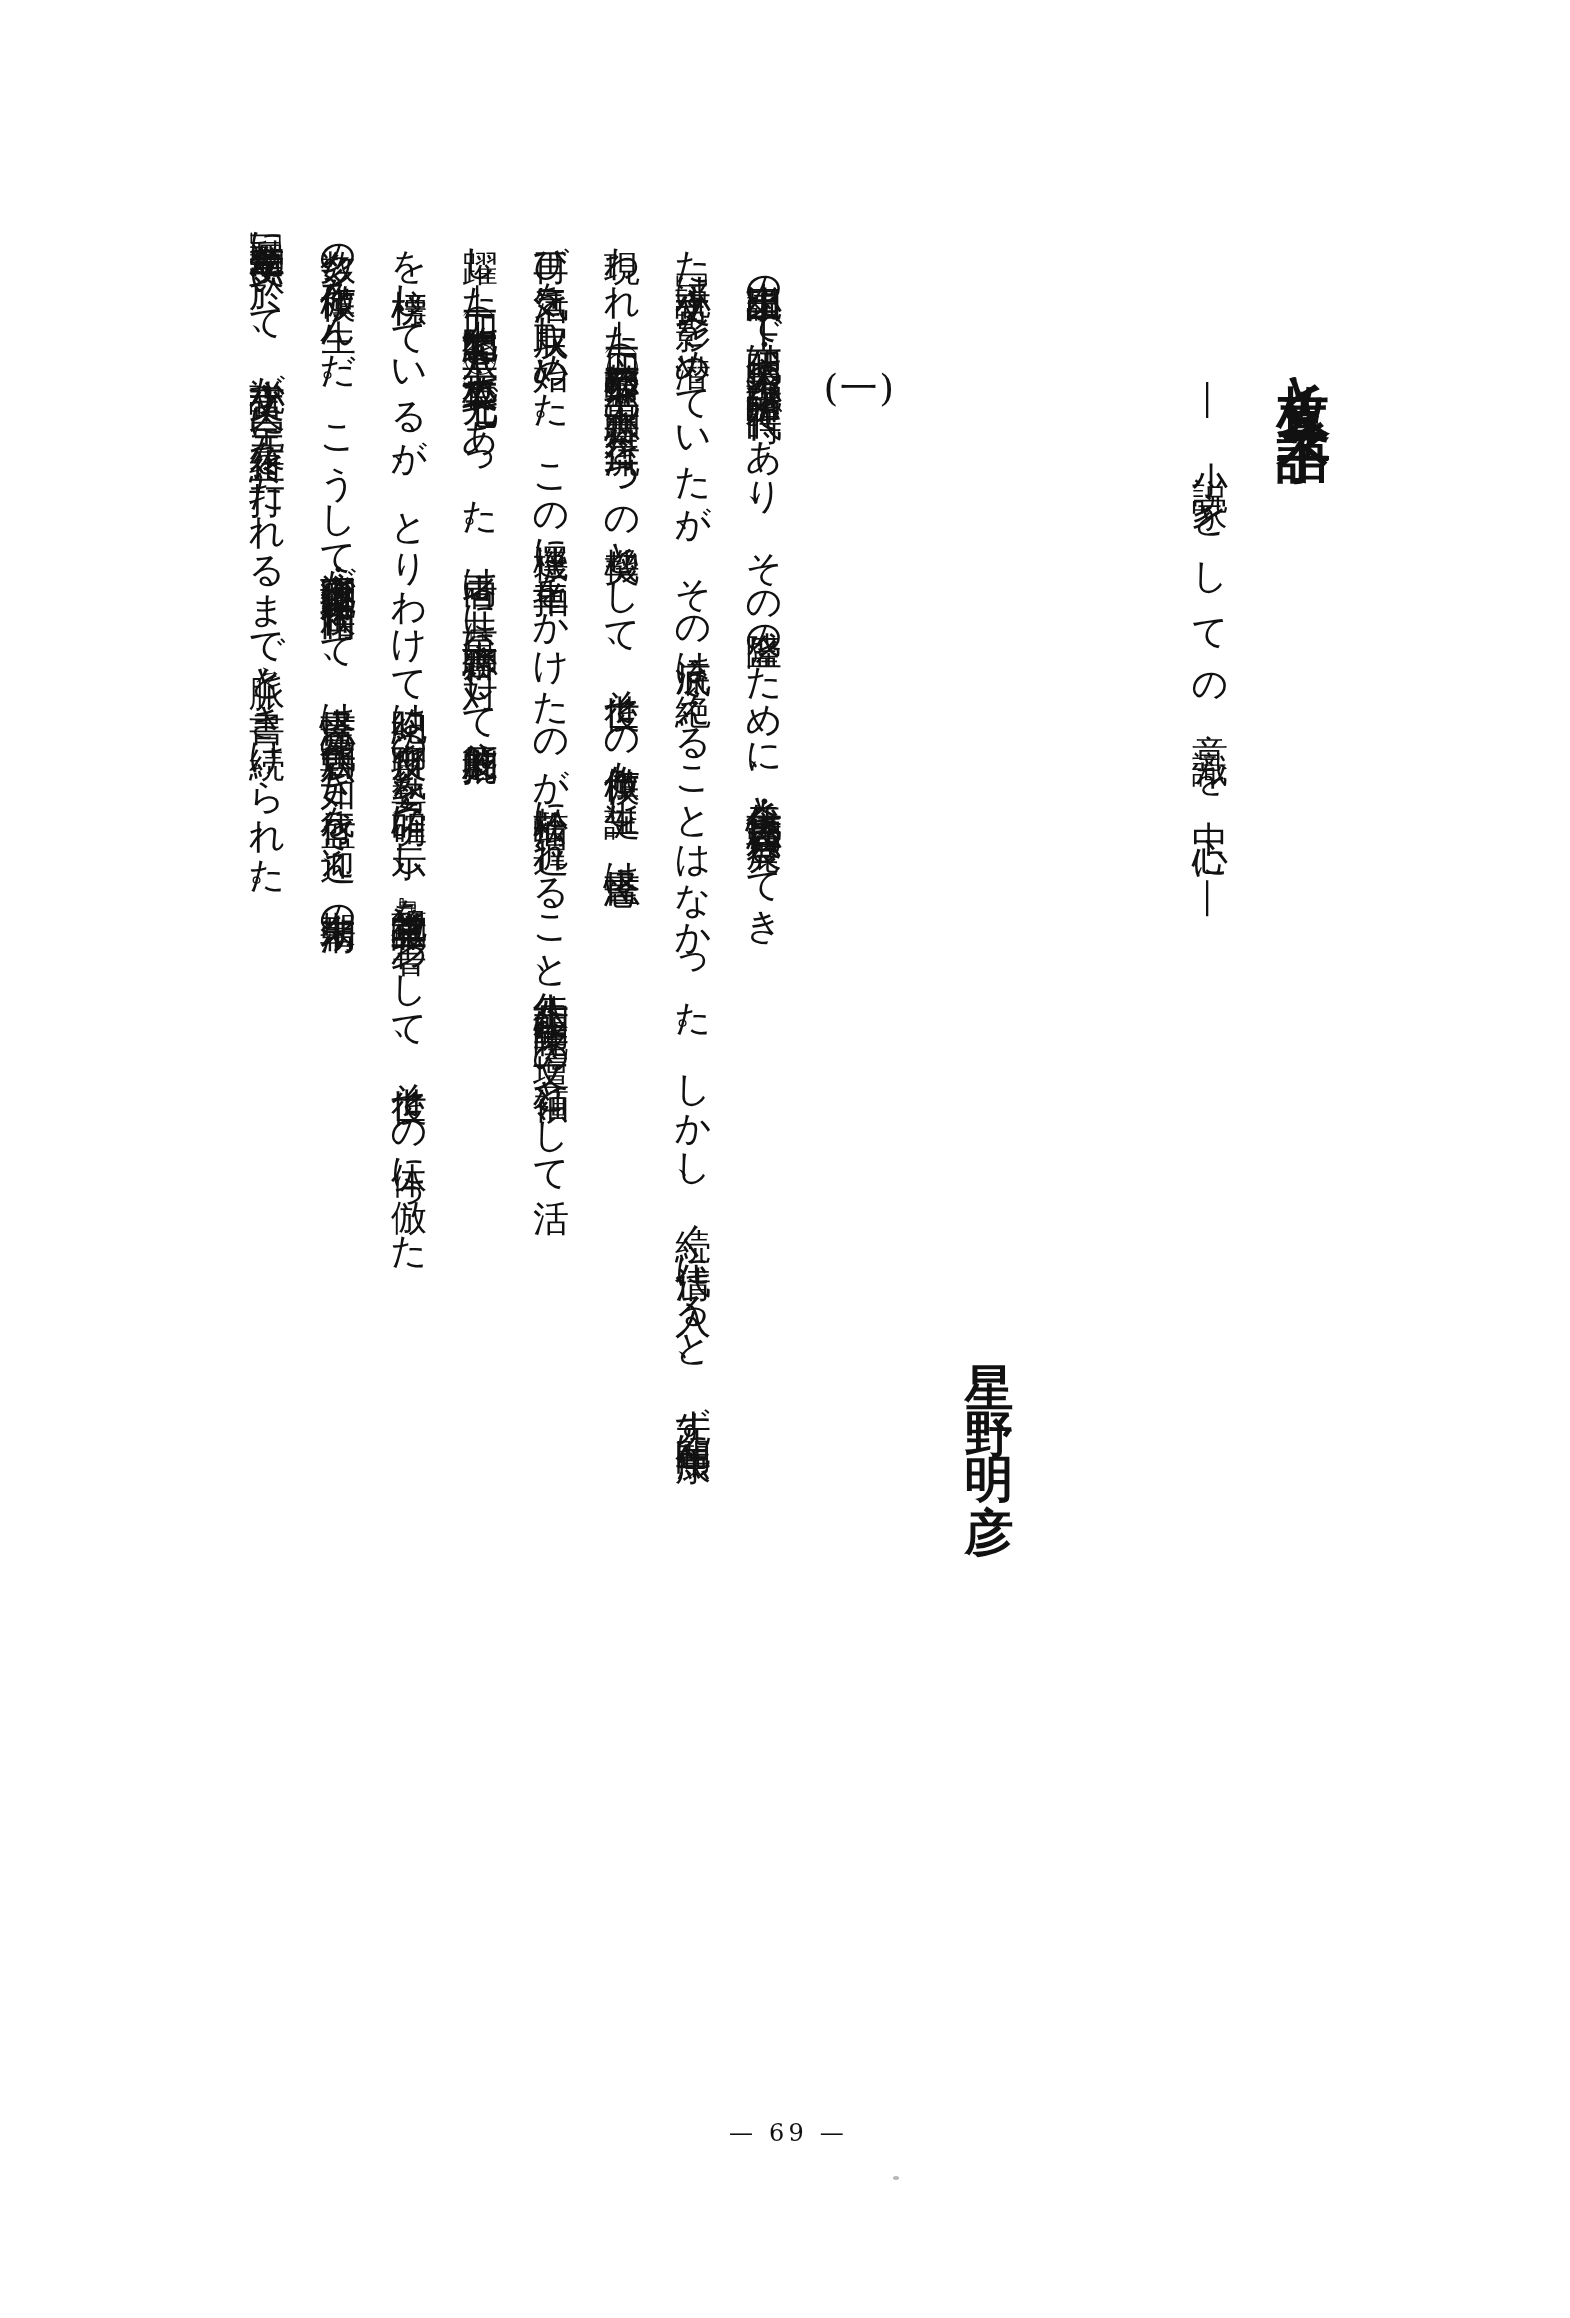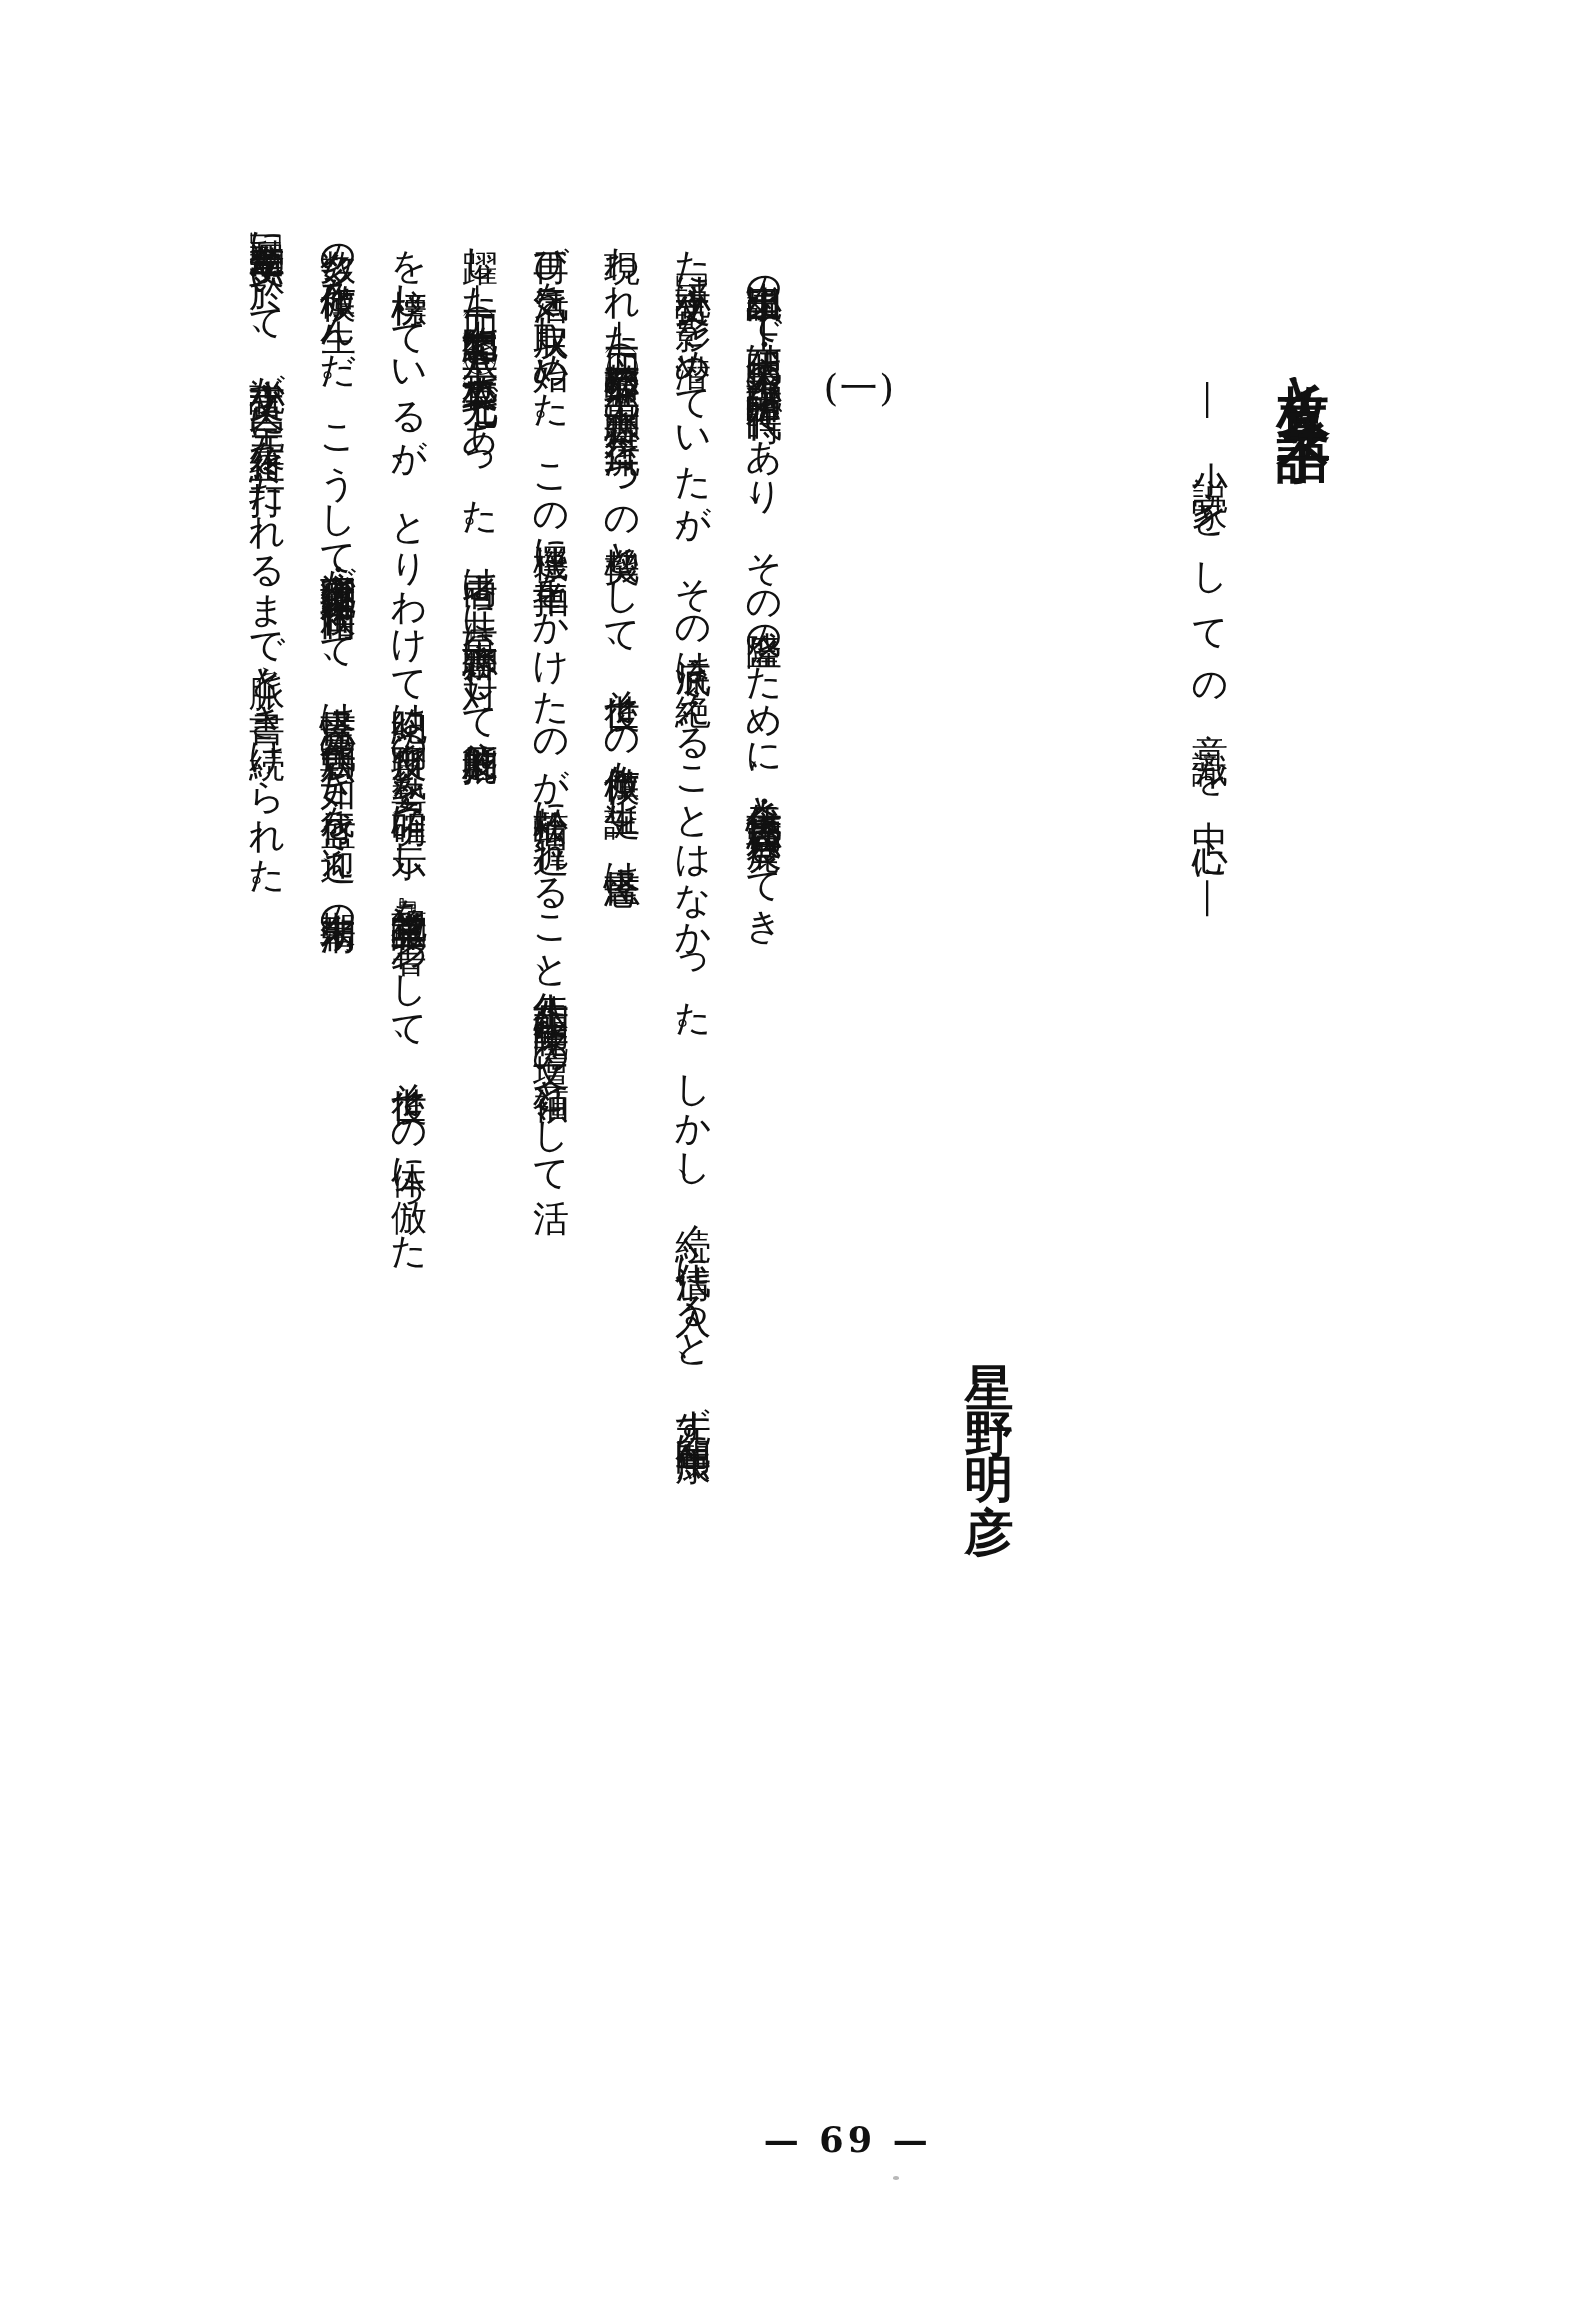--- a/index.html
+++ b/index.html
@@ -60,24 +60,23 @@
     line-height:36px;
     letter-spacing:-2.1px;
     white-space:nowrap;
     overflow:visible;
   }
   .bcol.indent{padding-top:38px;}
   .page-number{
     position:absolute;
     top:2119px;left:729px;
     width:203px;
-    text-align:right;
-    font-size:35px;
+    text-align:left;
+    font-size:24px;
     letter-spacing:4.2px;
-    font-weight:bold;
   }
   .speck{
     position:absolute;
     top:2176px;left:893px;
     width:5.6px;height:3.5px;
     background:#9a9a9a;
     border-radius:50%;
     opacity:.7;
   }
 </style>

